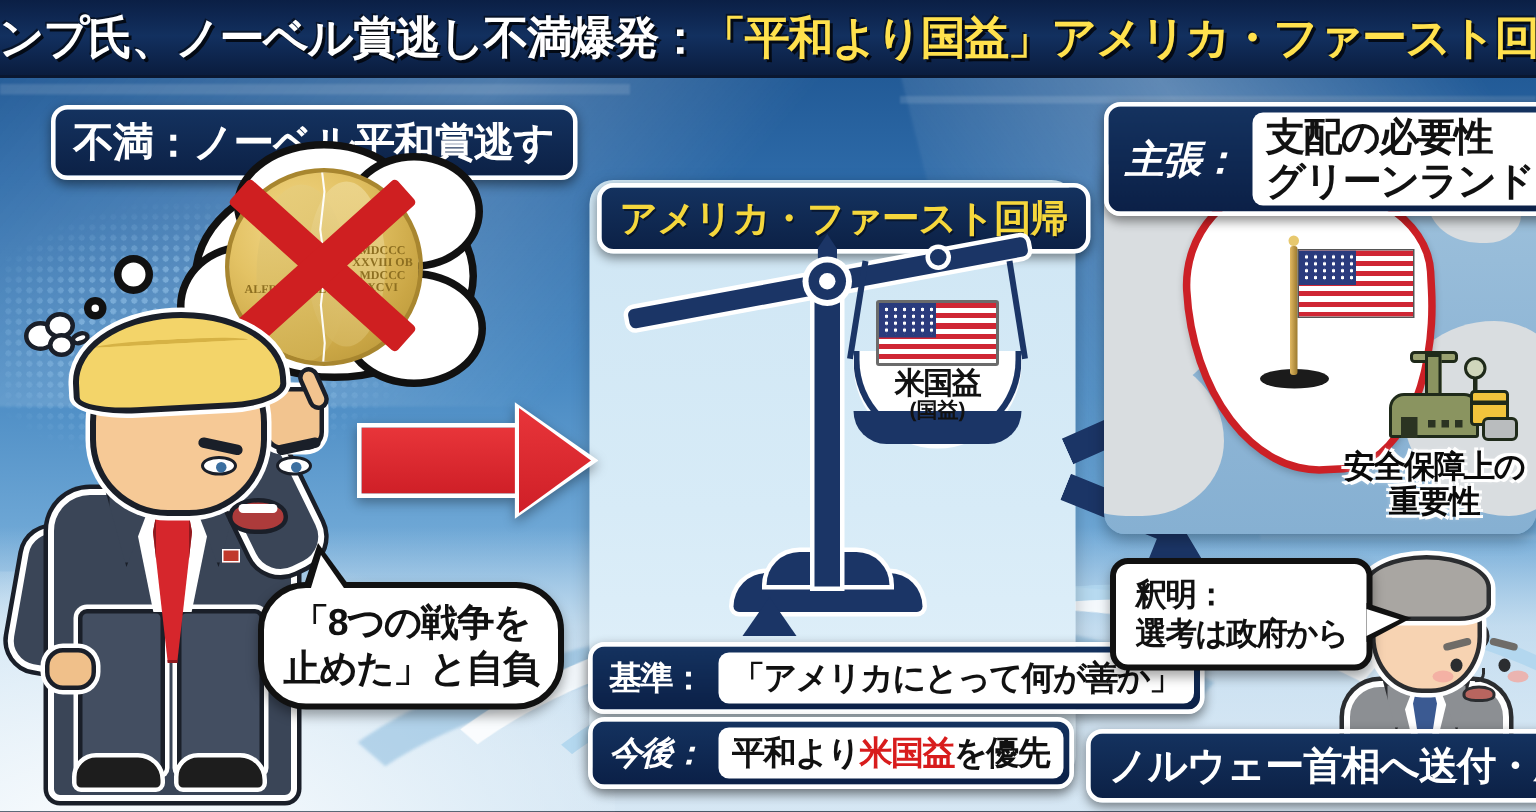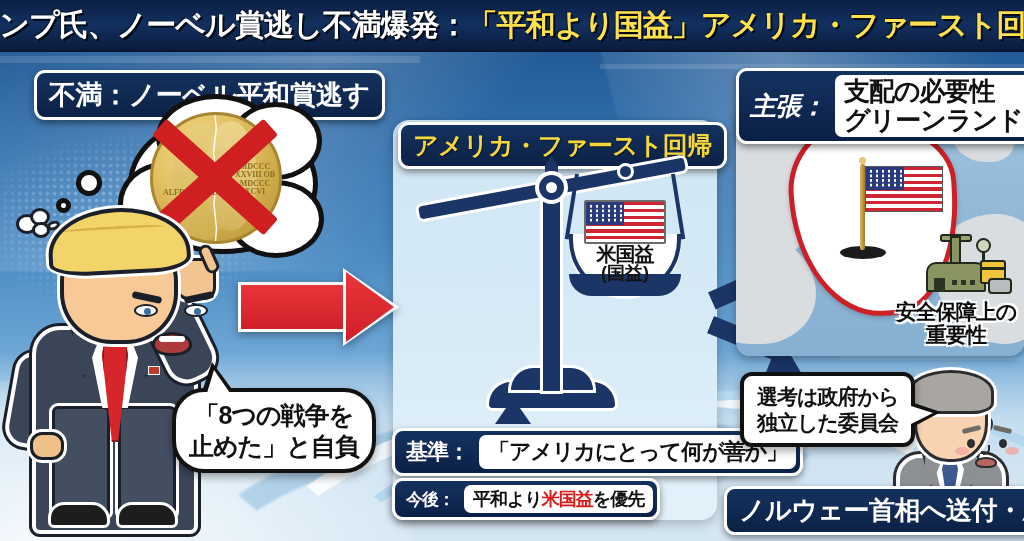--- a/index.html
+++ b/index.html
@@ -104,21 +104,21 @@
     background:#1b3566;margin-left:-5px;box-shadow:0 0 0 3px #fff;}
   .pan .dish{position:relative;width:112px;height:62px;background:#fff;border:4px solid #1b3566;
     border-top:none;border-radius:0 0 56px 56px;box-shadow:0 3px 0 rgba(255,255,255,.9);
     display:flex;flex-direction:column;align-items:center;justify-content:center;overflow:visible;}
   .pan .dish::after{content:"";position:absolute;left:-4px;right:-4px;bottom:-4px;height:22px;
     background:#1b3566;border-radius:0 0 56px 56px;}
   .pan-l{left:32px;top:54px;}
   .pan-r{left:176px;top:14px;}
   .pan-label{font-weight:bold;color:#111;line-height:1.0;text-align:center;z-index:2;position:relative;}
   .pan-label .big{font-size:20px;letter-spacing:-1px;}
-  .pan-label .small{font-size:18px;}
+  .pan-label .small{font-size:14px;}
   .flagbox{position:absolute;top:-34px;left:50%;margin-left:-41px;width:82px;height:44px;
     border:2px solid #6b6b6b;background:#fff;overflow:hidden;border-radius:2px;}
   .flag-stripes{position:absolute;inset:0;
     background:repeating-linear-gradient(180deg,#cf2634 0,#cf2634 3.4px,#ffffff 3.4px,#ffffff 6.8px);}
   .flag-canton{position:absolute;left:0;top:0;width:38px;height:23px;background:#2a3b7d;}
   .flag-canton::after{content:"";position:absolute;inset:2px;
     background-image:radial-gradient(circle,#fff 34%,transparent 35%);background-size:6px 4.6px;}
 
   .center-arrow-up{position:absolute;left:495px;top:398px;width:0;height:0;
     border-left:18px solid transparent;border-right:18px solid transparent;border-bottom:26px solid #1b3566;}
@@ -321,22 +321,22 @@
   #chip-norway{left:724px;top:486px;}
   #chip-norway .chip-txt{font-size:26px;}
 
   #combo-shuchou{left:736px;top:68px;}
   #combo-shuchou .combo-key{font-size:26px;font-style:italic;}
   #combo-shuchou .combo-val{font-size:26px;line-height:1.12;align-items:flex-start;}
   #combo-kijun{left:392px;top:428px;}
   #combo-kijun .combo-key{font-size:22px;}
   #combo-kijun .combo-val{font-size:22px;}
   #combo-kongo{left:392px;top:478px;}
-  #combo-kongo .combo-key{font-size:17px;}
-  #combo-kongo .combo-val{font-size:18px;justify-content:flex-end;}
+  #combo-kongo .combo-key{font-size:22px;font-style:italic;}
+  #combo-kongo .combo-val{font-size:22px;justify-content:flex-end;}
 </style>
 </head>
 <body>
 
 <div id="stage">
 
   <div class="bg-base"></div>
   <div class="bg-sheen-a"></div>
   <div class="bg-sheen-b"></div>
   <div class="bg-stripe" style="left:0;top:56px;width:420px;height:7px;"></div>
@@ -535,21 +535,21 @@
       <div class="nm-cheek-r"></div>
       <div class="nm-nose"></div>
       <div class="nm-mouth"></div>
     </div>
     <div class="nm-hair"></div>
   </div>
 
   <div class="speech sp-norway">
     <div class="tail"></div>
     <div class="tail2"></div>
+    <div class="line">釈明：</div>
     <div class="line">選考は政府から</div>
-    <div class="line">独立した委員会</div>
   </div>
 
   <div class="chip" id="chip-norway">
     <span class="chip-txt">ノルウェー首相へ送付・圧力</span>
   </div>
 
 </div>
 
 </body></html>

